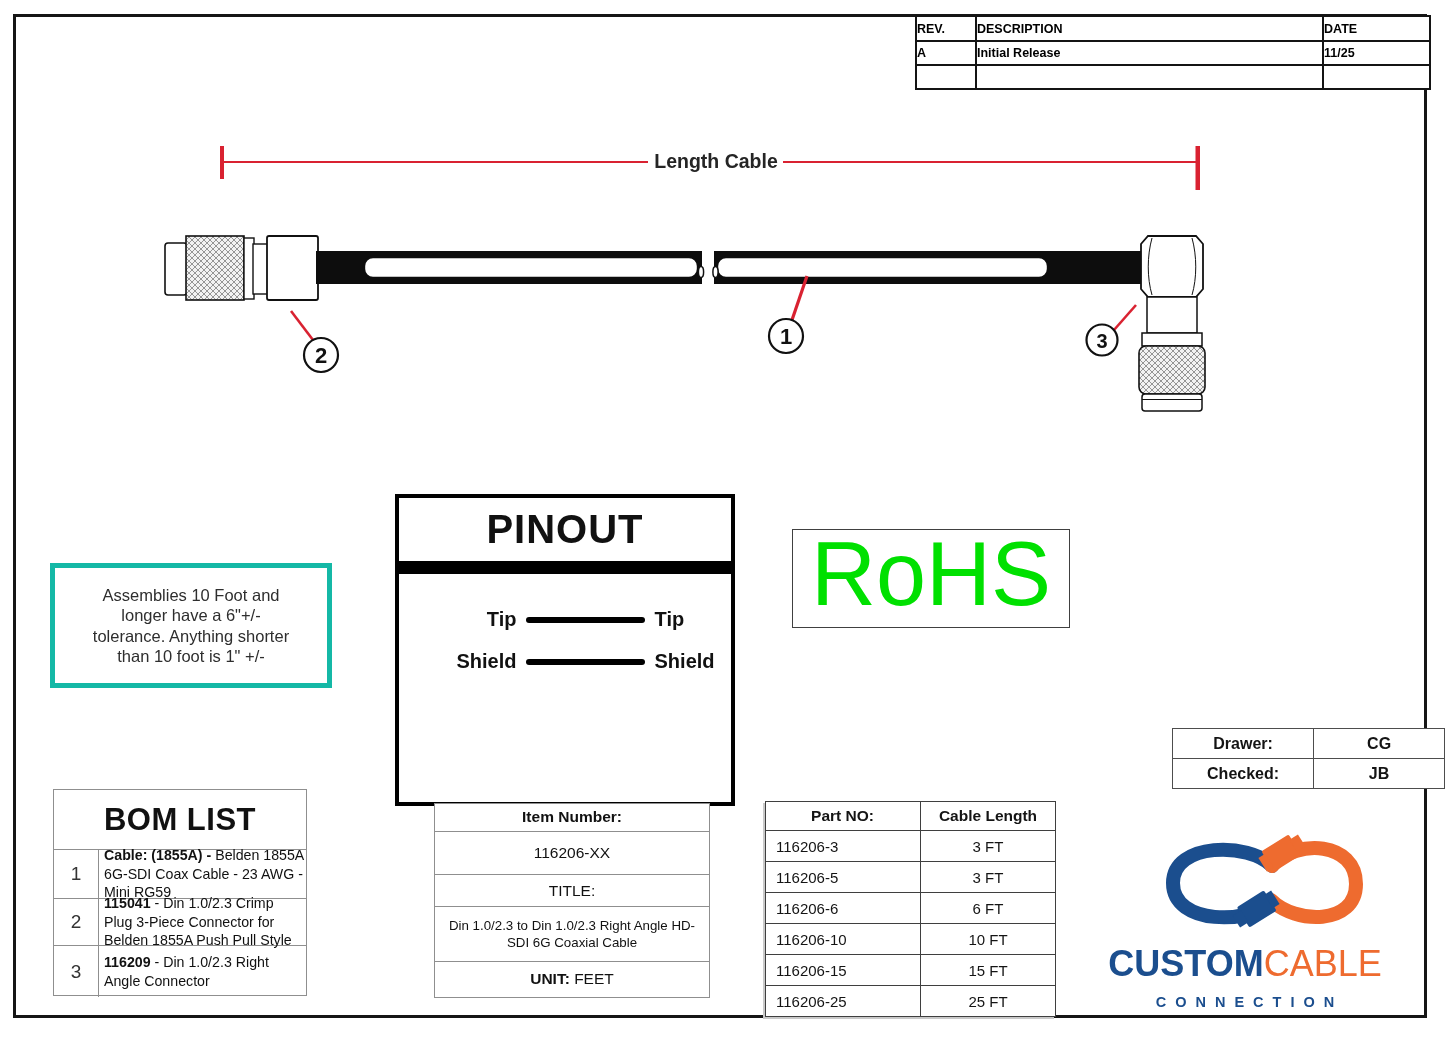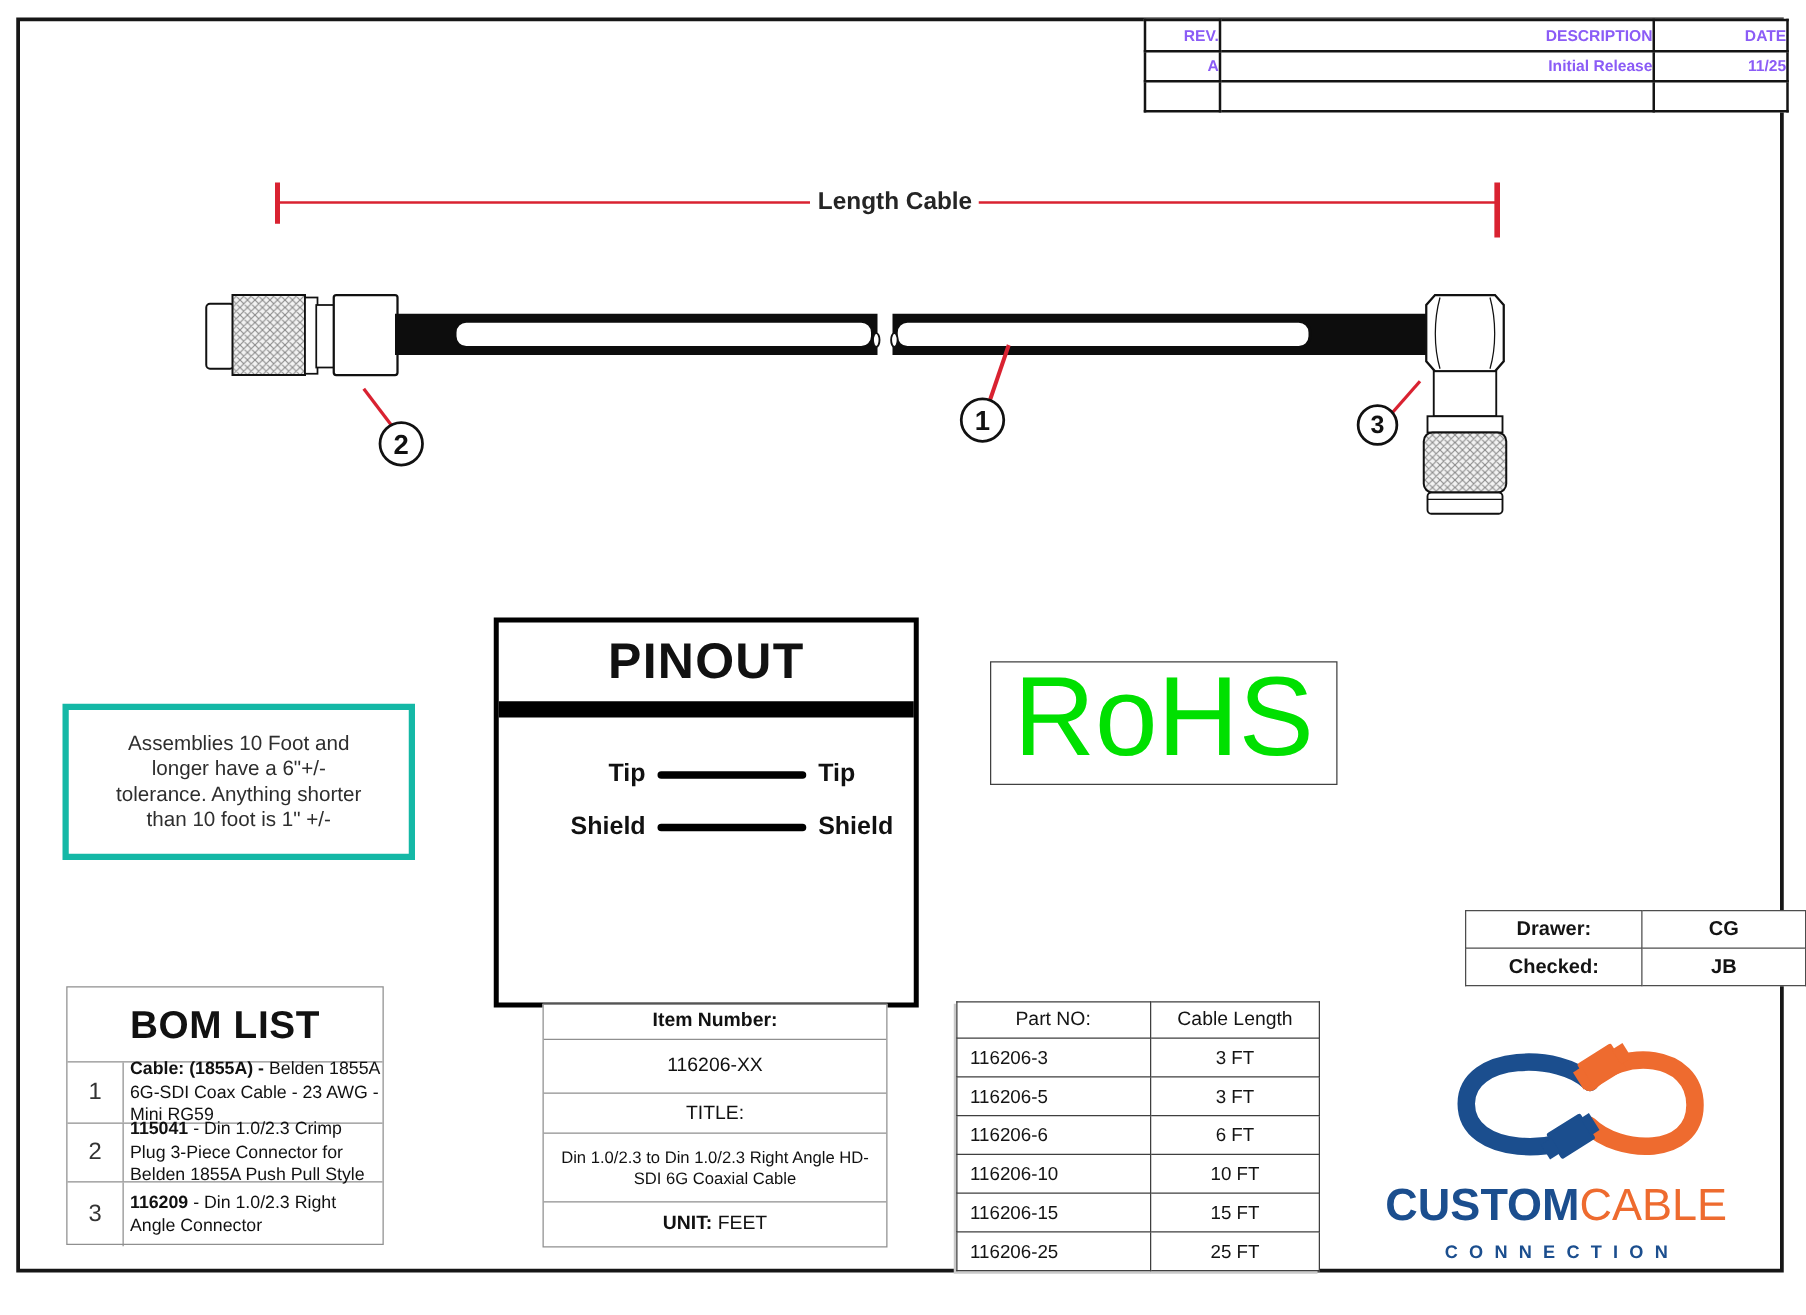--- a/index.html
+++ b/index.html
@@ -5,21 +5,21 @@
   html,body{margin:0;padding:0;}
   body{
     width:1445px;height:1052px;position:relative;background:#fff;
     font-family:"Liberation Sans",sans-serif;color:#111;overflow:hidden;
   }
   .abs{position:absolute;box-sizing:border-box;}
   
   .frame{left:13px;top:14px;width:1414px;height:1004px;border:3px solid #161616;}
   
   .rev-table{left:915px;top:15px;border-collapse:collapse;background:#fff;}
-  .rev-table td{border:2px solid #141414;text-align:right;font-size:12.5px;font-weight:700;color:#8b5cf6;padding:0;}
+  .rev-table td{border:2px solid #141414;text-align:left;font-size:12.5px;font-weight:700;color:#000000;padding:0;}
   .rev-c1{width:58px;} .rev-c2{width:345px;} .rev-c3{width:105px;}
   .rev-r1 td{height:23px;} .rev-r2 td{height:22px;} .rev-r3 td{height:22px;}
   
   .len-label{left:649px;top:150px;width:134px;text-align:center;font-size:19.5px;font-weight:600;color:#252525;}
   .callout-num{transform:translate(-50%,-50%);font-weight:700;font-size:22px;color:#111;}
   
   .pinout{left:395px;top:494px;width:340px;height:312px;border:4px solid #000;background:#fff;}
   .pinout-title{height:63px;display:flex;align-items:center;justify-content:center;font-size:40px;font-weight:700;letter-spacing:1px;}
   .pinout-divider{height:13px;background:#000;}
   .pinout-body{padding-top:34px;display:flex;flex-direction:column;gap:19px;margin-left:41px;}
@@ -50,21 +50,21 @@
   .iteminfo .sec:last-child{border-bottom:none;}
   .is1{height:27px;font-weight:700;font-size:15.5px;}
   .is2{height:43px;font-size:15.5px;}
   .is3{height:32px;font-weight:400;font-size:15.5px;}
   .is4{height:54px;font-size:13.3px;line-height:17px;padding:0 12px;}
   .is5{height:36px;font-size:15.5px;}
   .is5 .b{font-weight:700;}
   
   .parts{left:765px;top:801px;border-collapse:collapse;background:#fff;box-shadow:-2px 2px 0 #c9c9c9;}
   .parts td{border:1.5px solid #3f3f3f;font-size:15px;color:#141414;}
-  .parts .hdr td{height:26px;font-weight:400;font-size:15.5px;text-align:center;}
+  .parts .hdr td{height:26px;font-weight:700;font-size:15.5px;text-align:center;}
   .parts .pc1{width:143px;padding-left:10px;height:28px;}
   .parts .pc2{width:132px;text-align:center;height:28px;}
   
   .logo{left:1075px;top:826px;width:340px;height:190px;}
   .logo-line1{position:absolute;top:116px;left:0;width:100%;text-align:center;font-size:36px;line-height:44px;white-space:nowrap;}
   .logo-custom{color:#1b4e8e;font-weight:700;}
   .logo-cable{color:#ee6b2f;font-weight:400;}
   .logo-line2{position:absolute;top:168px;left:0;width:100%;text-align:center;font-size:14.5px;letter-spacing:9px;padding-left:9px;color:#1b4e8e;font-weight:600;box-sizing:border-box;}
   svg{display:block;}
 </style>

